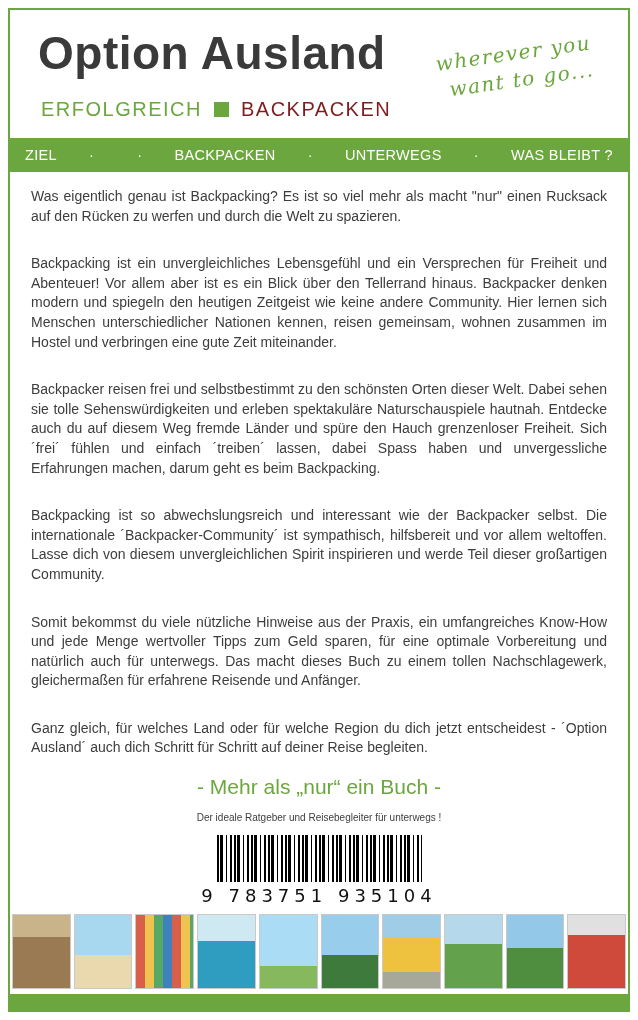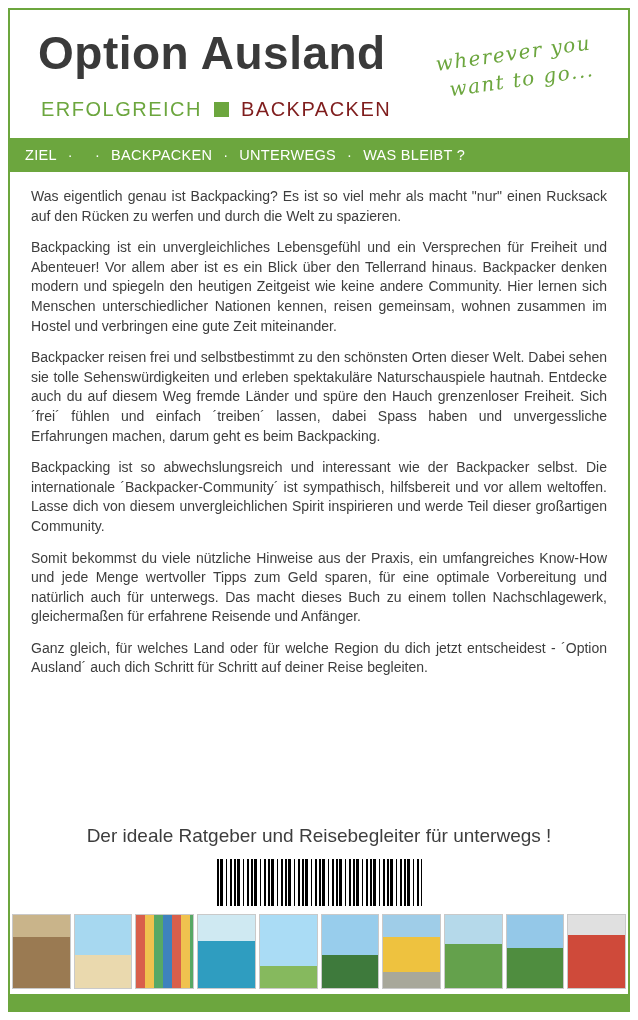--- a/index.html
+++ b/index.html
@@ -44,44 +44,45 @@
 
   
   .navbar {
     flex:0 0 34px;
     background:var(--green,#6ca63e);
     color:#fff;
     display:flex; align-items:center;
     padding:0 15px;
     font-size:14.5px; letter-spacing:0.3px;
     white-space:nowrap;
+    justify-content:space-between;
   }
   .navbar .sep { margin:0 11px; }
 
   
   main {
     flex:1 1 auto;
     padding:15px 21px 0;
     font-size:14px; line-height:1.4;
     text-align:justify;
     color:#3d3d3d;
   }
-  main p + p { margin-top:12px; }
+  main p + p { margin-top:28px; }
 
   .slogan {
     flex:0 0 auto;
     text-align:center;
     color:var(--green,#6ca63e);
     font-size:21px; font-weight:500;
     margin-top:14px;
   }
   .tagline {
     flex:0 0 auto;
     text-align:center;
-    font-size:19px;
+    font-size:10px;
     margin-top:13px;
     color:#3d3d3d;
   }
 
   
   .barcode-wrap { flex:0 0 auto; margin-top:12px; text-align:center; }
   .bars {
     width:205px; height:47px; margin:0 auto;
     background:repeating-linear-gradient(90deg,
       #000 0 2px, #fff 2px 3px,
@@ -148,24 +149,26 @@
 
     <main>
       <p>Was eigentlich genau ist Backpacking? Es ist so viel mehr als macht "nur" einen Rucksack auf den Rücken zu werfen und durch die Welt zu spazieren.</p>
       <p>Backpacking ist ein unvergleichliches Lebensgefühl und ein Versprechen für Freiheit und Abenteuer! Vor allem aber ist es ein Blick über den Tellerrand hinaus. Backpacker denken modern und spiegeln den heutigen Zeitgeist wie keine andere Community. Hier lernen sich Menschen unterschiedlicher Nationen kennen, reisen gemeinsam, wohnen zusammen im Hostel und verbringen eine gute Zeit miteinander.</p>
       <p>Backpacker reisen frei und selbstbestimmt zu den schönsten Orten dieser Welt. Dabei sehen sie tolle Sehenswürdigkeiten und erleben spektakuläre Naturschauspiele hautnah. Entdecke auch du auf diesem Weg fremde Länder und spüre den Hauch grenzenloser Freiheit. Sich ´frei´ fühlen und einfach ´treiben´ lassen, dabei Spass haben und unvergessliche Erfahrungen machen, darum geht es beim Backpacking.</p>
       <p>Backpacking ist so abwechslungsreich und interessant wie der Backpacker selbst. Die internationale ´Backpacker-Community´ ist sympathisch, hilfsbereit und vor allem weltoffen. Lasse dich von diesem unvergleichlichen Spirit inspirieren und werde Teil dieser großartigen Community.</p>
       <p>Somit bekommst du viele nützliche Hinweise aus der Praxis, ein umfangreiches Know-How und jede Menge wertvoller Tipps zum Geld sparen, für eine optimale Vorbereitung und natürlich auch für unterwegs. Das macht dieses Buch zu einem tollen Nachschlagewerk, gleichermaßen für erfahrene Reisende und Anfänger.</p>
       <p>Ganz gleich, für welches Land oder für welche Region du dich jetzt entscheidest - ´Option Ausland´ auch dich Schritt für Schritt auf deiner Reise begleiten.</p>
     </main>
 
+    <div class="slogan">- Mehr als „nur“ ein Buch -</div>
     <div class="tagline">Der ideale Ratgeber und Reisebegleiter für unterwegs !</div>
 
     <div class="barcode-wrap">
       <div class="bars"></div>
+      <div class="barcode-number">9 783751 935104</div>
     </div>
 
     <div class="photostrip">
       <div class="photo ph1" title="market-crowd"></div>
       <div class="photo ph2" title="beach-palms"></div>
       <div class="photo ph3" title="colorful-surfboards"></div>
       <div class="photo ph4" title="pool-resort"></div>
       <div class="photo ph5" title="jumping-person"></div>
       <div class="photo ph6" title="person-arms-raised-forest"></div>
       <div class="photo ph7" title="colorful-bus"></div>

